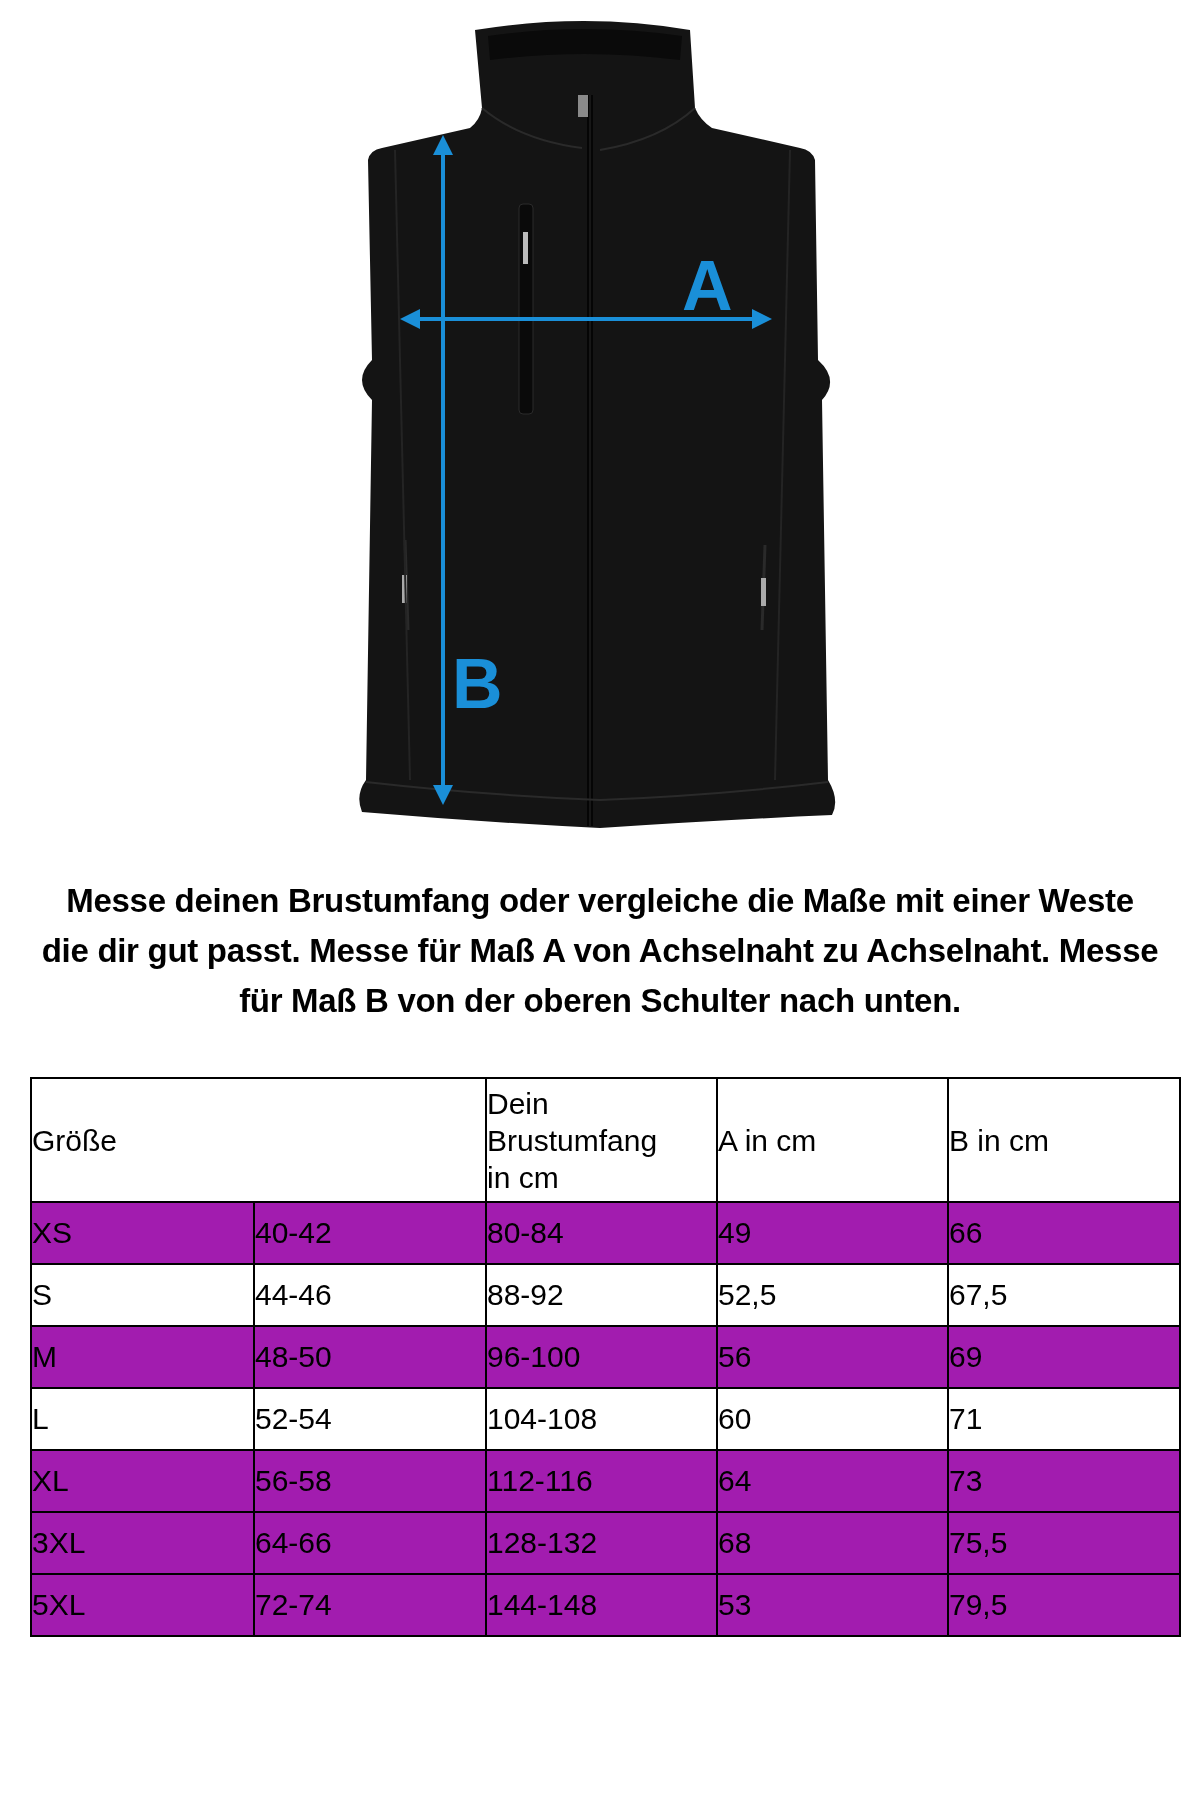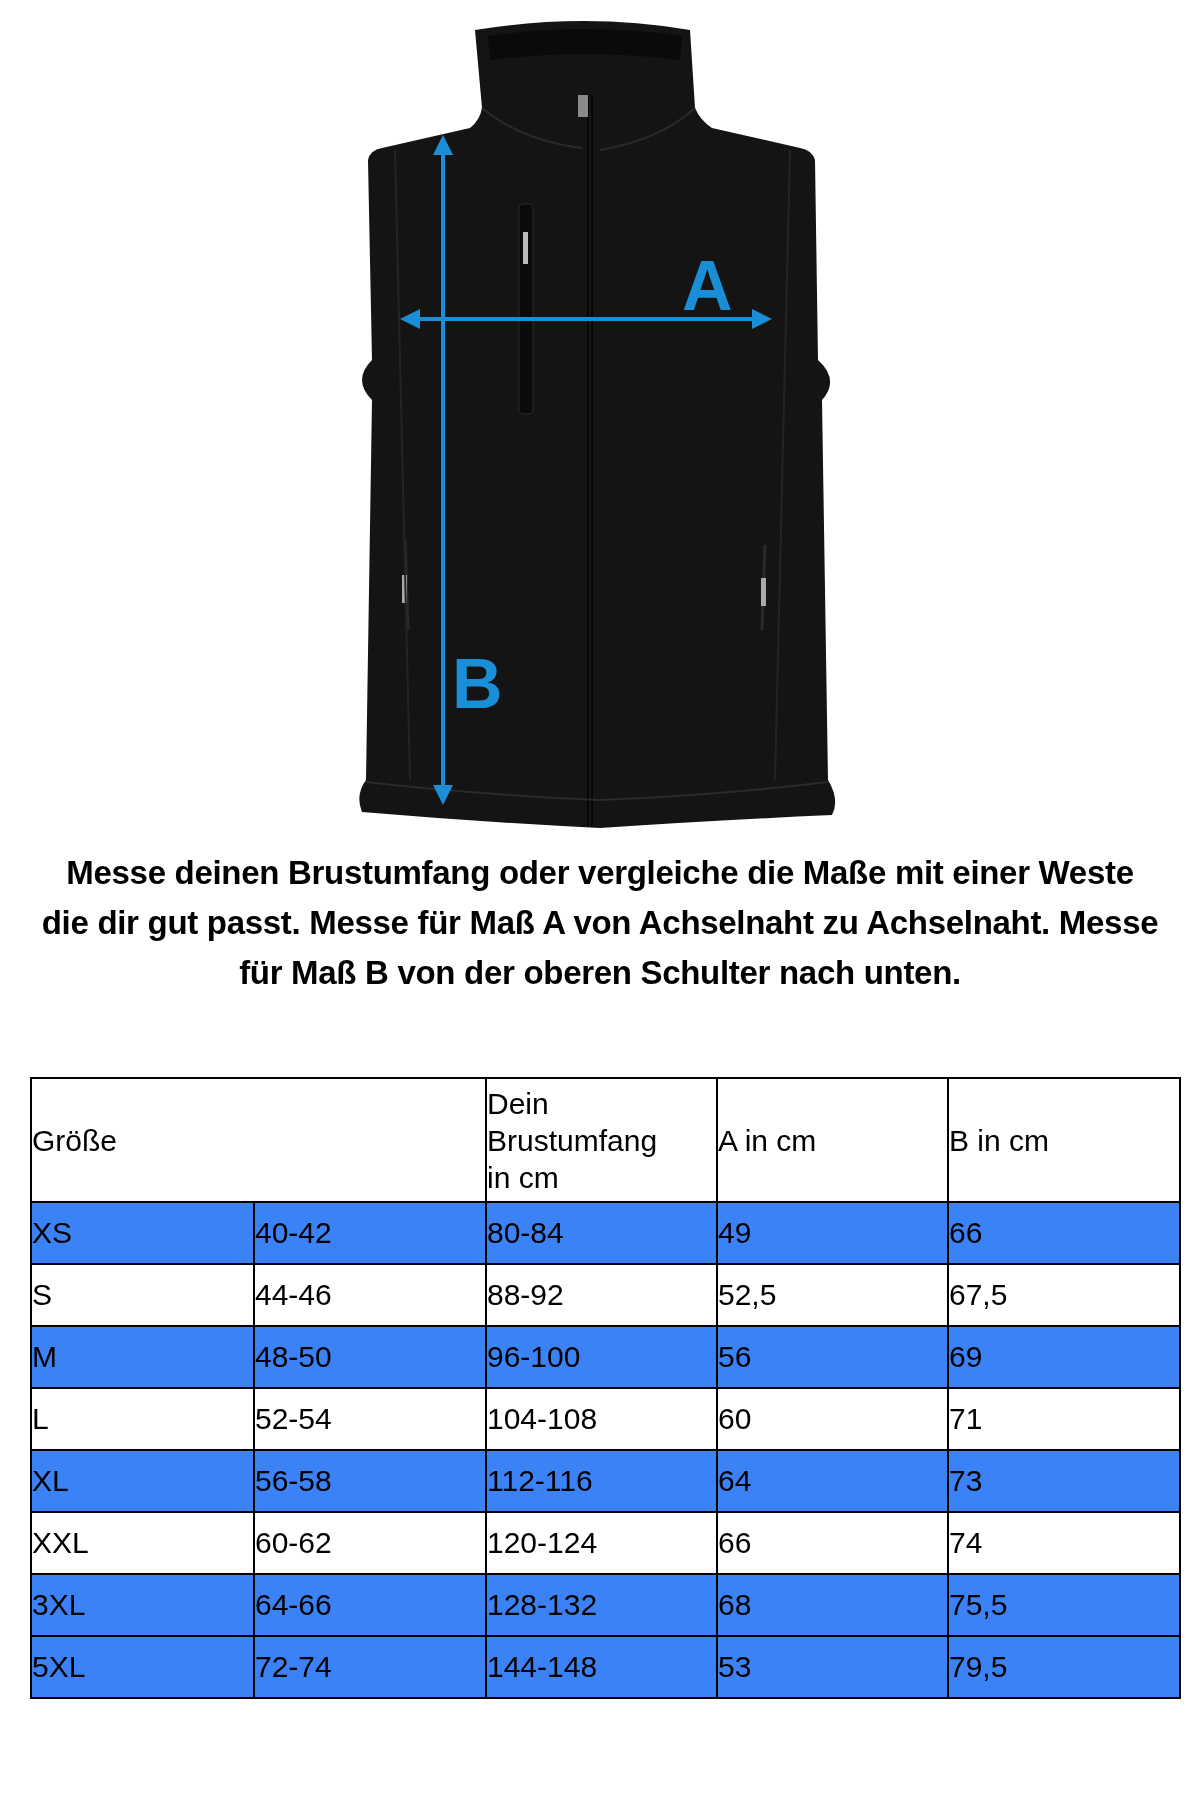--- a/index.html
+++ b/index.html
@@ -1,29 +1,29 @@
 <!DOCTYPE html>
 <html><head>
   <meta charset="utf-8">
   <style>
     html, body { margin: 0; padding: 0; background: #ffffff; }
     body { width: 1200px; height: 1800px; position: relative; overflow: hidden;
            font-family: "Liberation Sans", sans-serif; color: #000; }
     .illustration { position: absolute; left: 0; top: 0; width: 1200px; height: 850px; }
     .illustration svg { display: block; }
-    .instructions { position: absolute; left: 40px; top: 848px; width: 1120px;
+    .instructions { position: absolute; left: 40px; top: 876px; width: 1120px;
                     text-align: center; font-weight: bold; font-size: 33px; line-height: 50px;
                     letter-spacing: -0.3px; }
     table.size-table { position: absolute; left: 30px; top: 1077px; width: 1149px;
                        border-collapse: collapse; table-layout: fixed; }
     .size-table td, .size-table th { border: 2.5px solid #000; text-align: left;
                        font-size: 30px; font-weight: normal; padding: 0; }
     .size-table th { height: 122px; line-height: 37px; }
     .size-table td { height: 60px; }
-    .size-table tr.shaded td { background: #3b82f6; }
+    .size-table tr.shaded td { background: #a21caf; }
     .size-table tr.plain td { background: #ffffff; }
   </style>
 </head>
 <body>
 
 <div class="illustration">
   <svg width="1200" height="850" viewBox="0 0 1200 850">
 
     <g>
       <path d="M 475 30 Q 585 12 690 30 L 695 108 Q 700 120 712 128 L 800 148 Q 812 150 815 160
@@ -117,27 +117,20 @@
       <td>60</td>
       <td>71</td>
     </tr>
     <tr class="shaded">
       <td>XL</td>
       <td>56-58</td>
       <td>112-116</td>
       <td>64</td>
       <td>73</td>
     </tr>
-    <tr class="plain">
-      <td>XXL</td>
-      <td>60-62</td>
-      <td>120-124</td>
-      <td>66</td>
-      <td>74</td>
-    </tr>
     <tr class="shaded">
       <td>3XL</td>
       <td>64-66</td>
       <td>128-132</td>
       <td>68</td>
       <td>75,5</td>
     </tr>
     <tr class="shaded">
       <td>5XL</td>
       <td>72-74</td>

